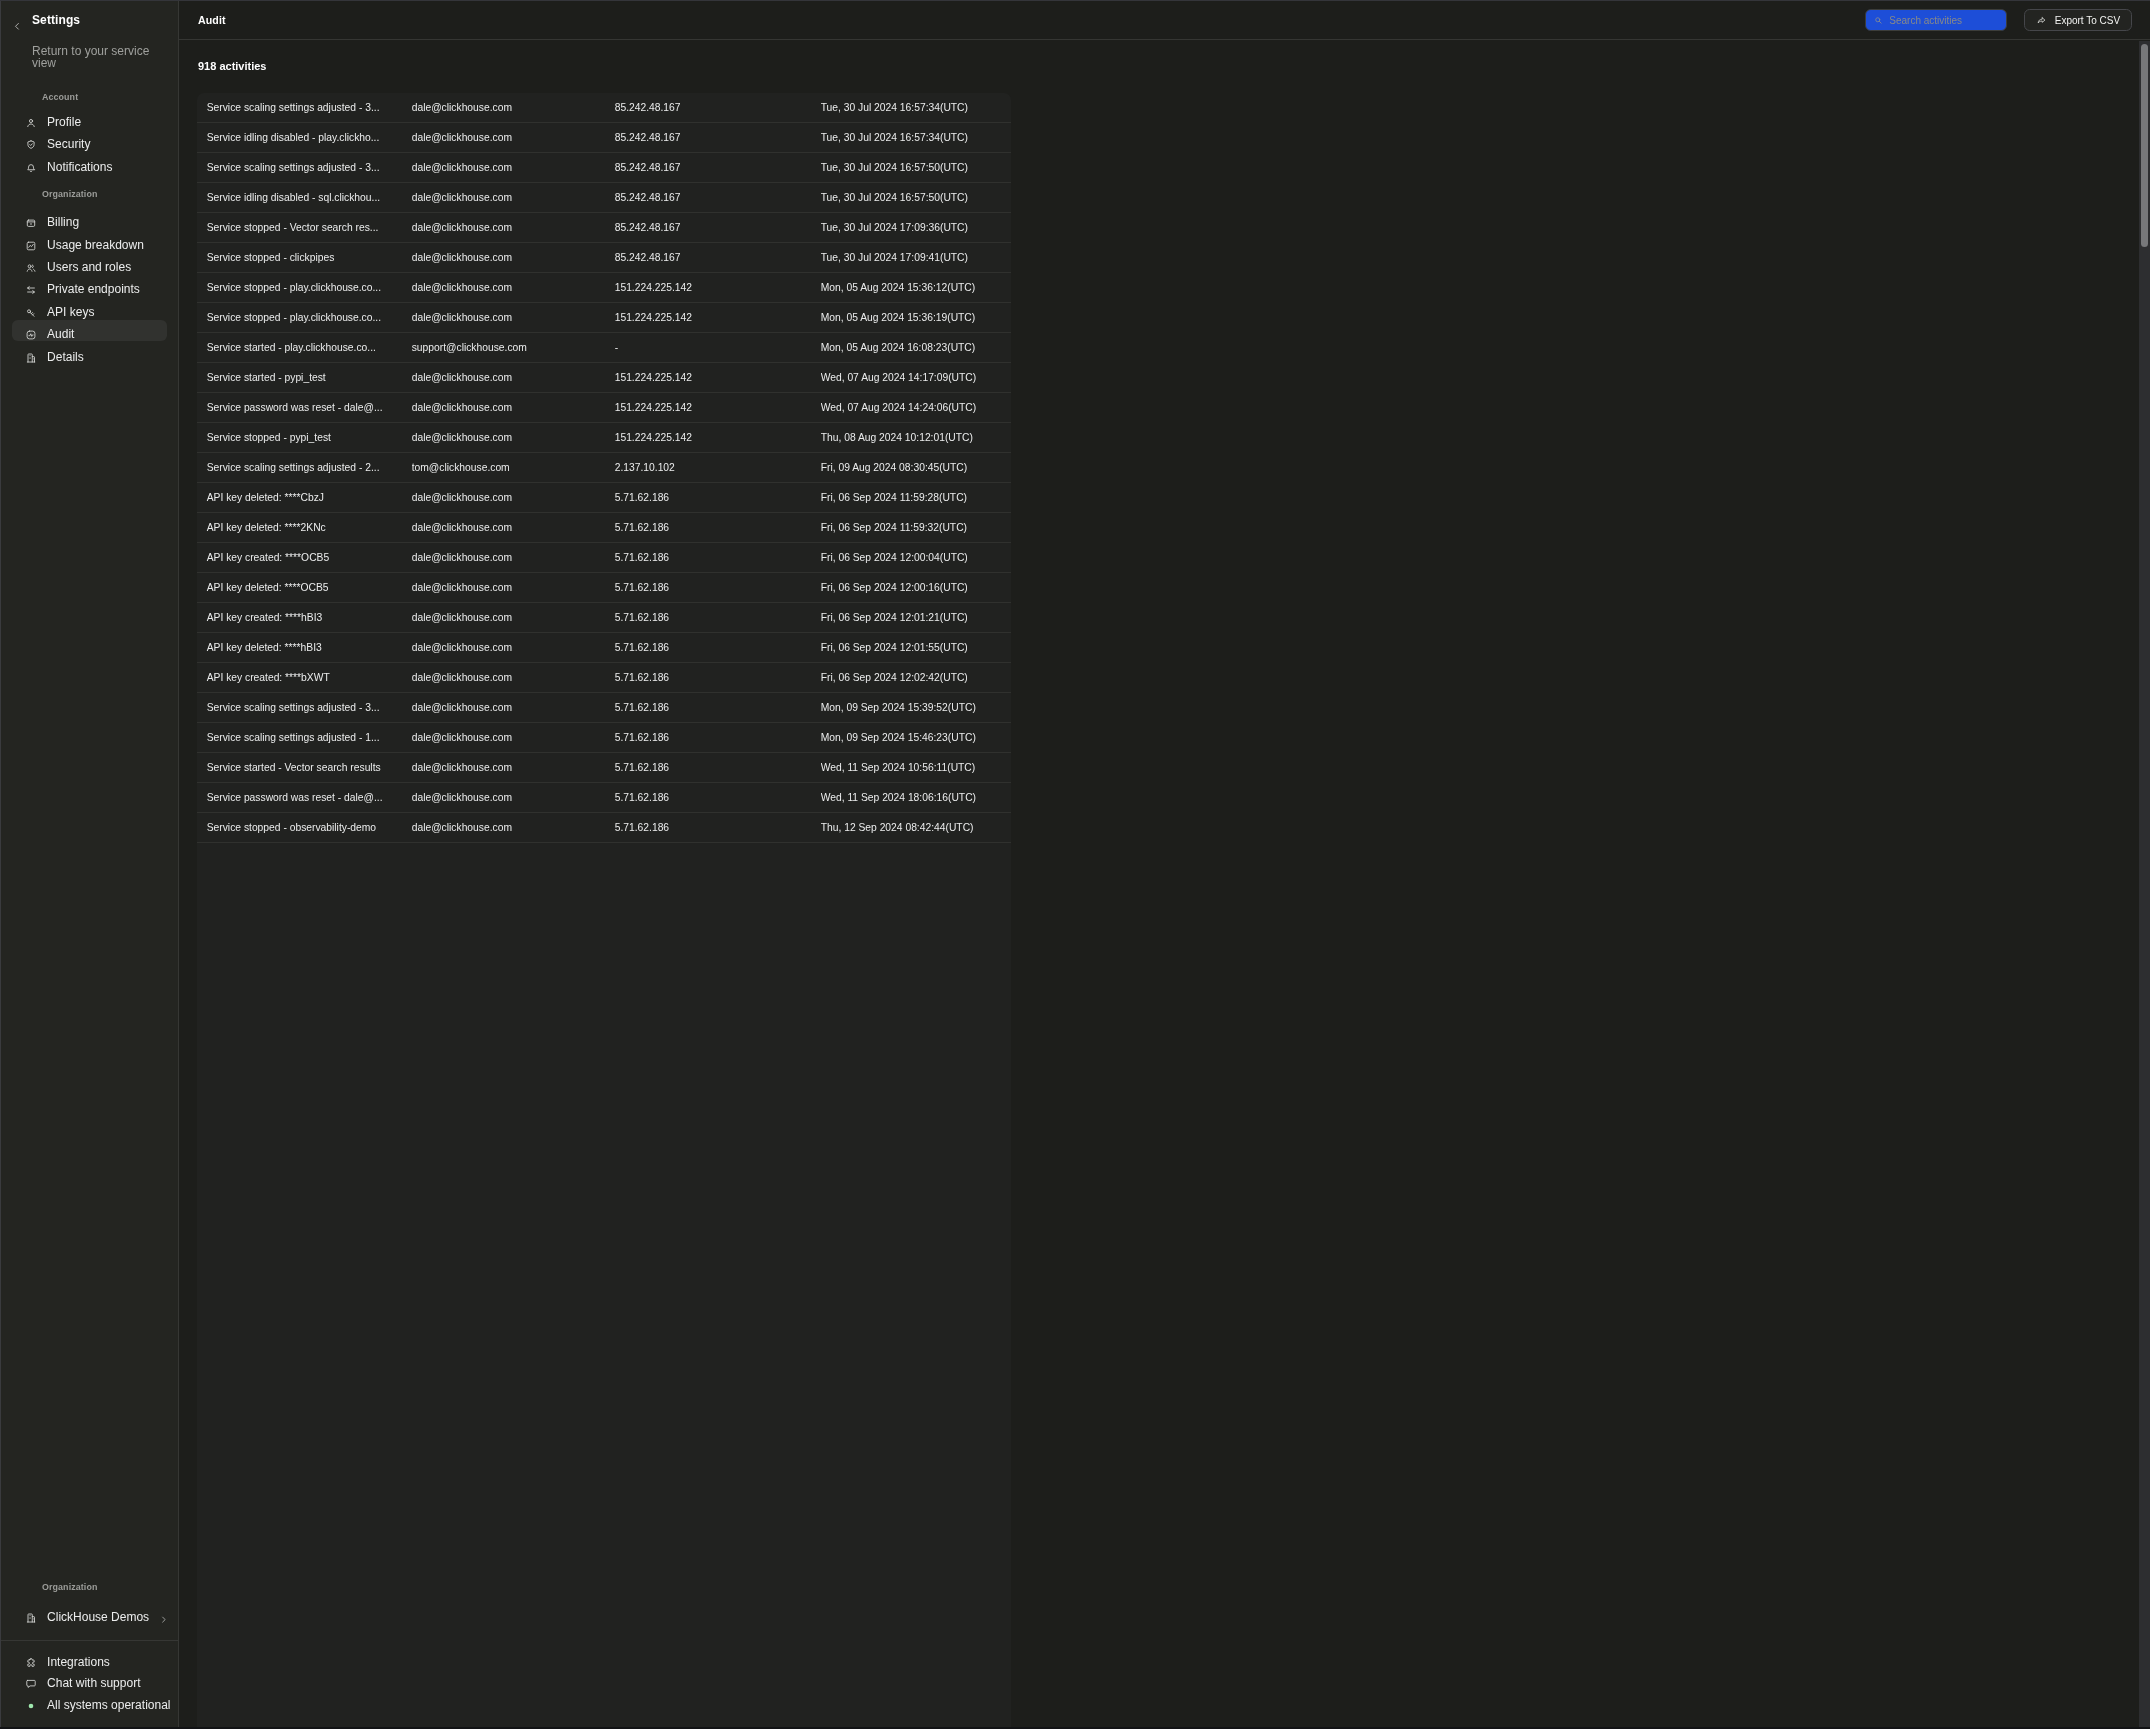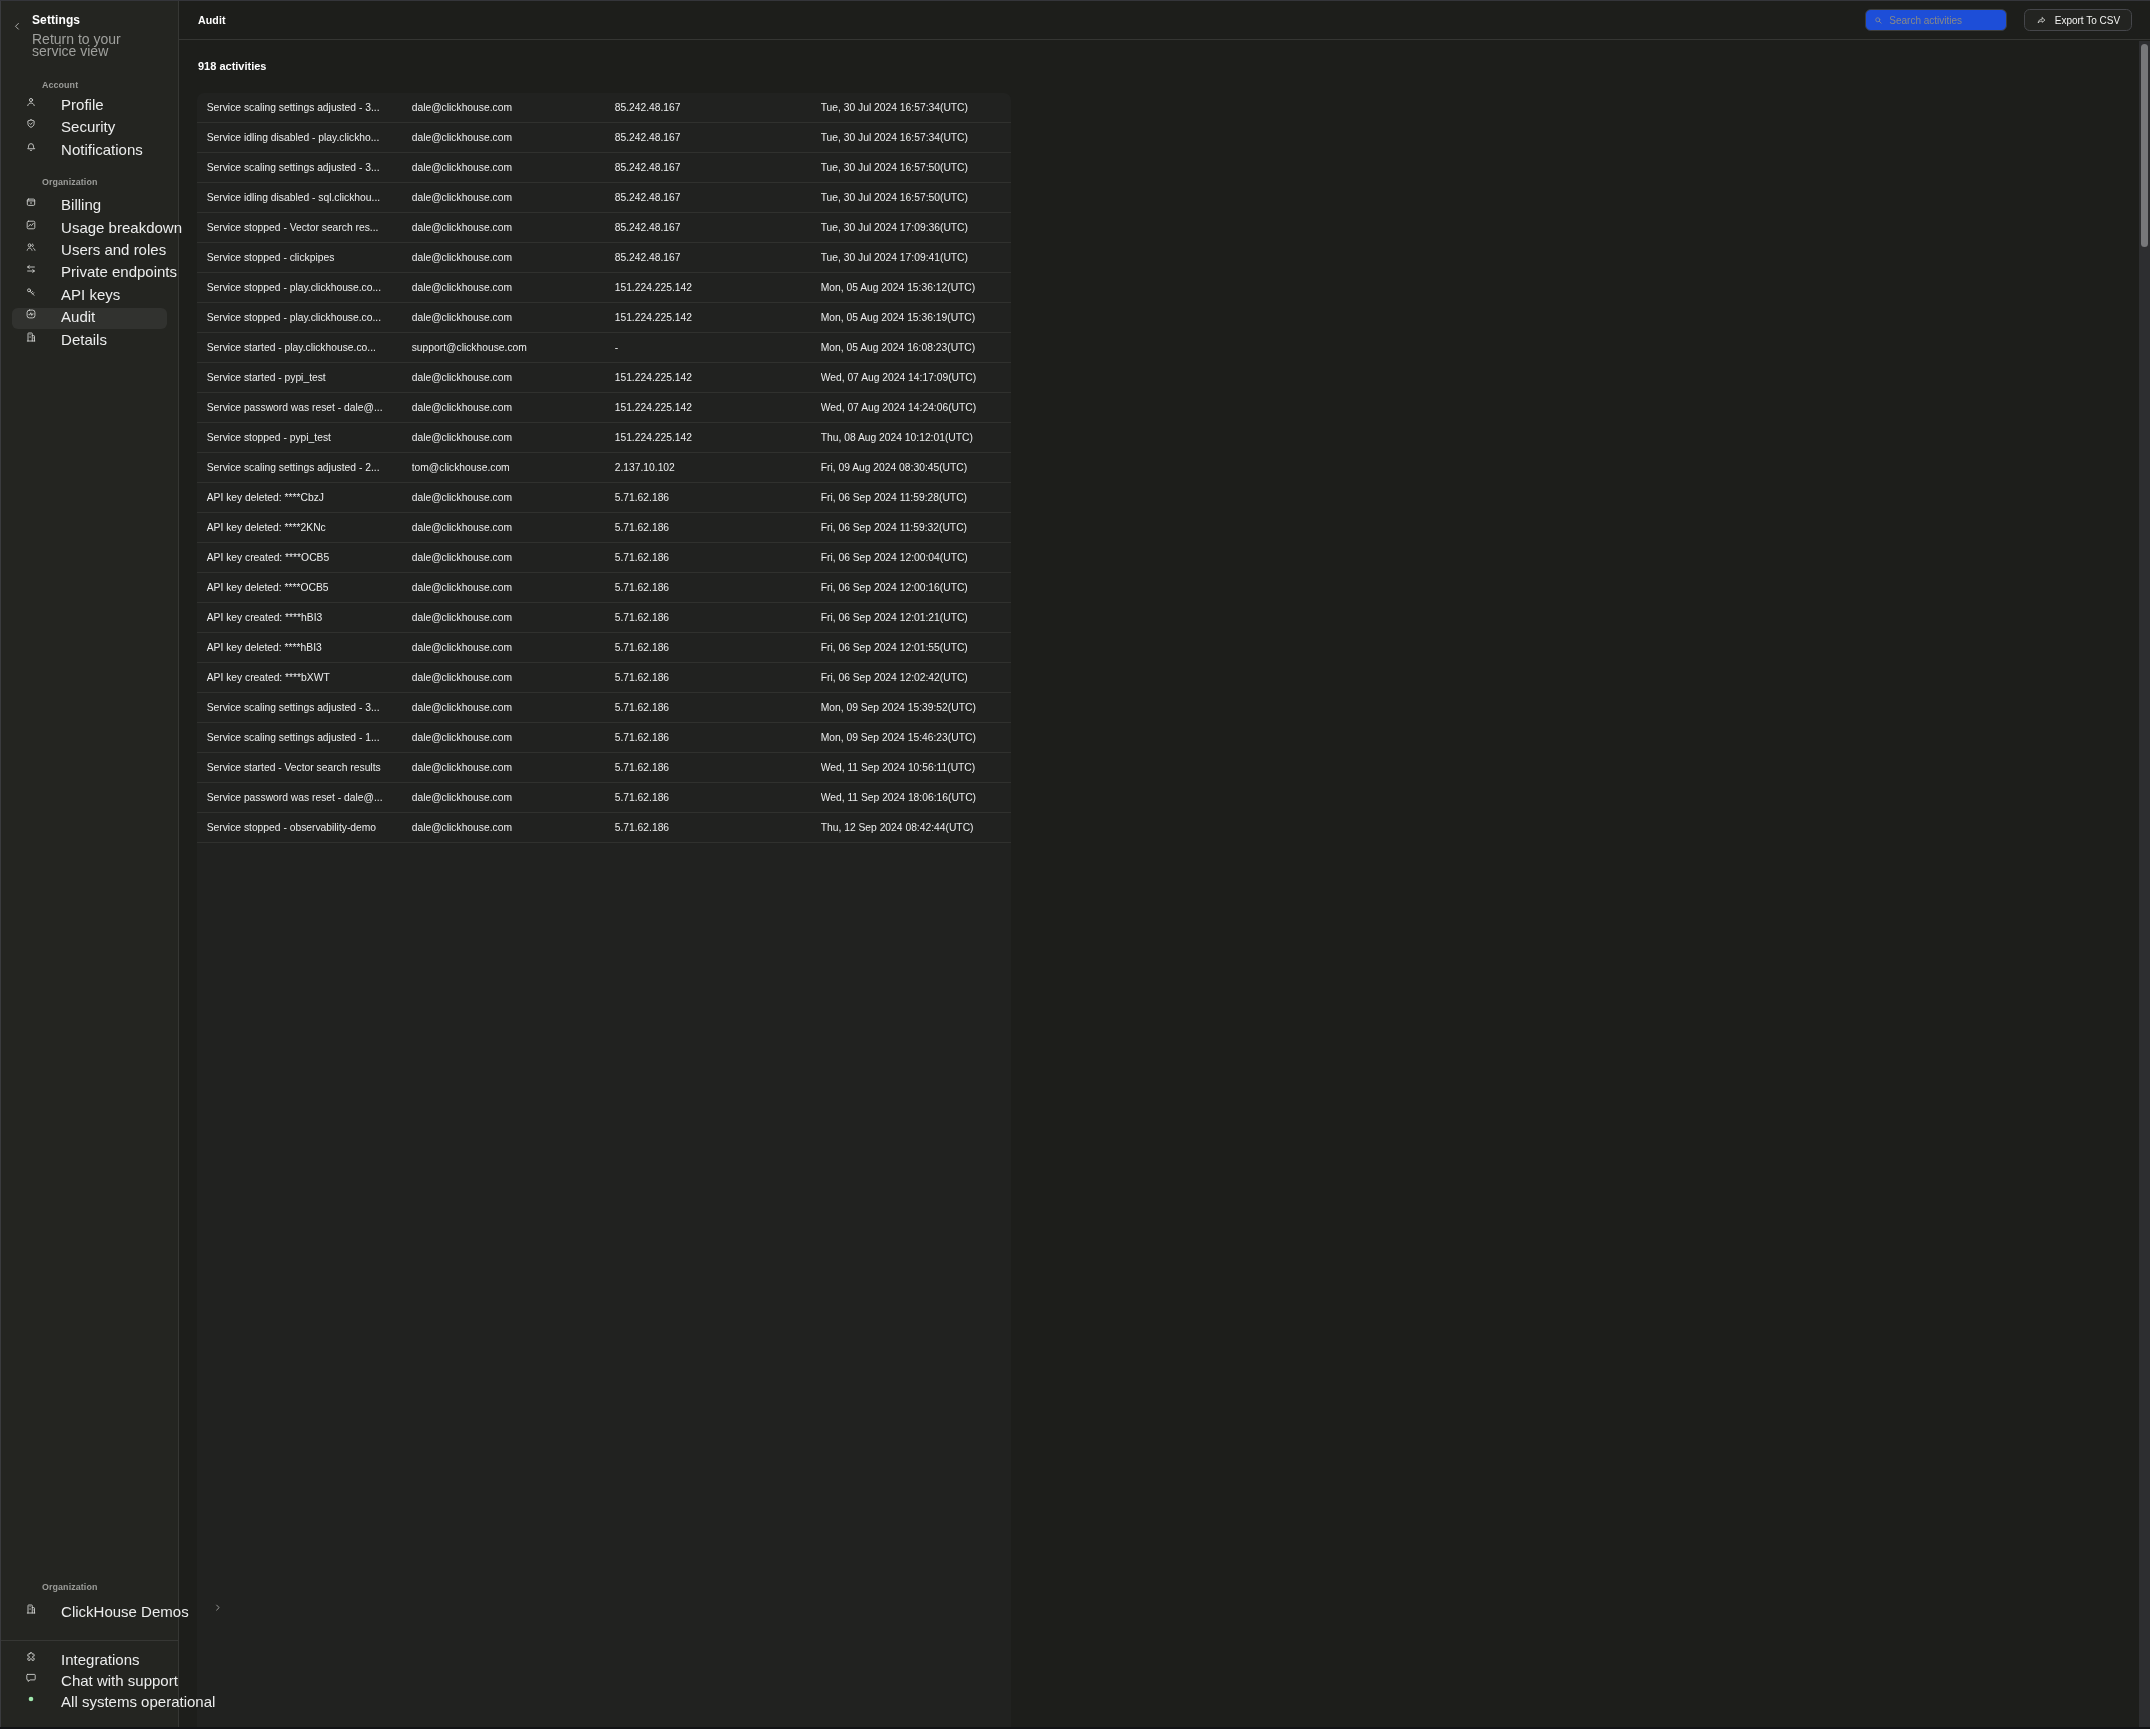--- a/index.html
+++ b/index.html
@@ -22,28 +22,28 @@
   body::after{content:'';position:fixed;bottom:0;left:0;right:0;height:2.1px;background:#121315;z-index:40}
 
   
   .sidebar{position:absolute;left:0;top:0;bottom:0;width:179px;background:var(--bg-sidebar);
     border-right:0.7px solid var(--border);border-left:1.4px solid #3a3b3e;z-index:5}
   .sidebar::after{content:'';position:absolute;left:0;right:0;bottom:88px;height:0.7px;background:var(--border)}
   .sb-header{position:relative;padding:12.8px 10px 0 31px}
   .back{position:absolute;left:11.3px;top:20.6px;width:10.6px;height:10.6px;color:var(--icon);cursor:pointer}
   .back svg{width:10.6px;height:10.6px}
   .sb-title{font-size:12px;line-height:14px;font-weight:700;letter-spacing:0.1px;color:#ffffff}
-  .sb-sub{font-size:14px;line-height:12px;color:var(--txt-dim);margin-top:6px}
+  .sb-sub{font-size:12px;line-height:12px;color:var(--txt-dim);margin-top:18px}
   .sb-label{font-size:8.9px;font-weight:600;line-height:10.6px;color:#9b9c99;padding-left:41px;letter-spacing:0.1px}
   .lbl-account{margin-top:23.4px}
   .lbl-org{margin-top:15.6px}
   .sb-items{margin-top:5px}
   .sb-items.org{margin-top:8.5px}
-  .sb-item{height:21px;margin:0 11.3px 1.4px;border-radius:5.7px;display:flex;align-items:flex-start;
-    padding-left:12.8px;gap:24px;font-size:15px;color:#eceded;cursor:pointer;white-space:nowrap}
+  .sb-item{height:21px;margin:0 11.3px 1.4px;border-radius:5.7px;display:flex;align-items:flex-end;
+    padding-left:12.8px;gap:10px;font-size:12px;color:#eceded;cursor:pointer;white-space:nowrap}
   .sb-item.active{background:var(--bg-active)}
   .ic{width:12px;height:12px;flex:0 0 12px;color:var(--icon);display:inline-flex}
   .ic svg{width:12px;height:12px}
   .sb-org{position:absolute;left:0;right:0;bottom:88px;padding-bottom:15.6px}
   .sb-org .sb-item{margin-top:10px}
   .chev-r{width:9.2px;height:9.2px;color:var(--icon);margin-left:auto;margin-right:6.4px;display:inline-flex}
   .chev-r svg{width:9.2px;height:9.2px}
   .sb-footer{position:absolute;left:0;right:0;bottom:2.1px;height:86px;padding-top:10px}
   .sb-footer .sb-item{height:18.4px;margin-bottom:2.8px}
   .dot-fill{fill:var(--status-green)}

